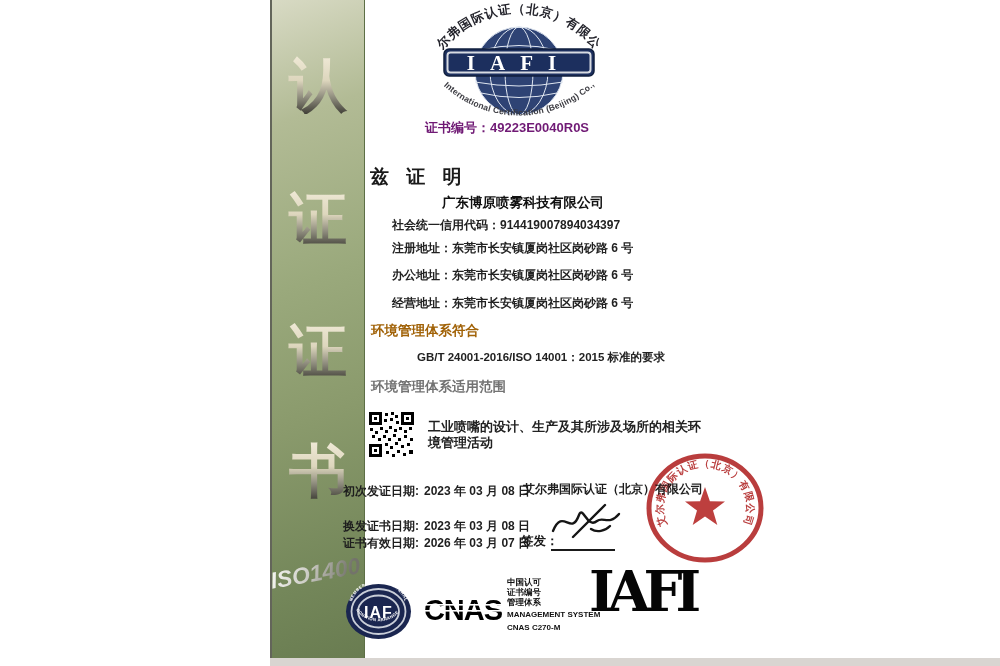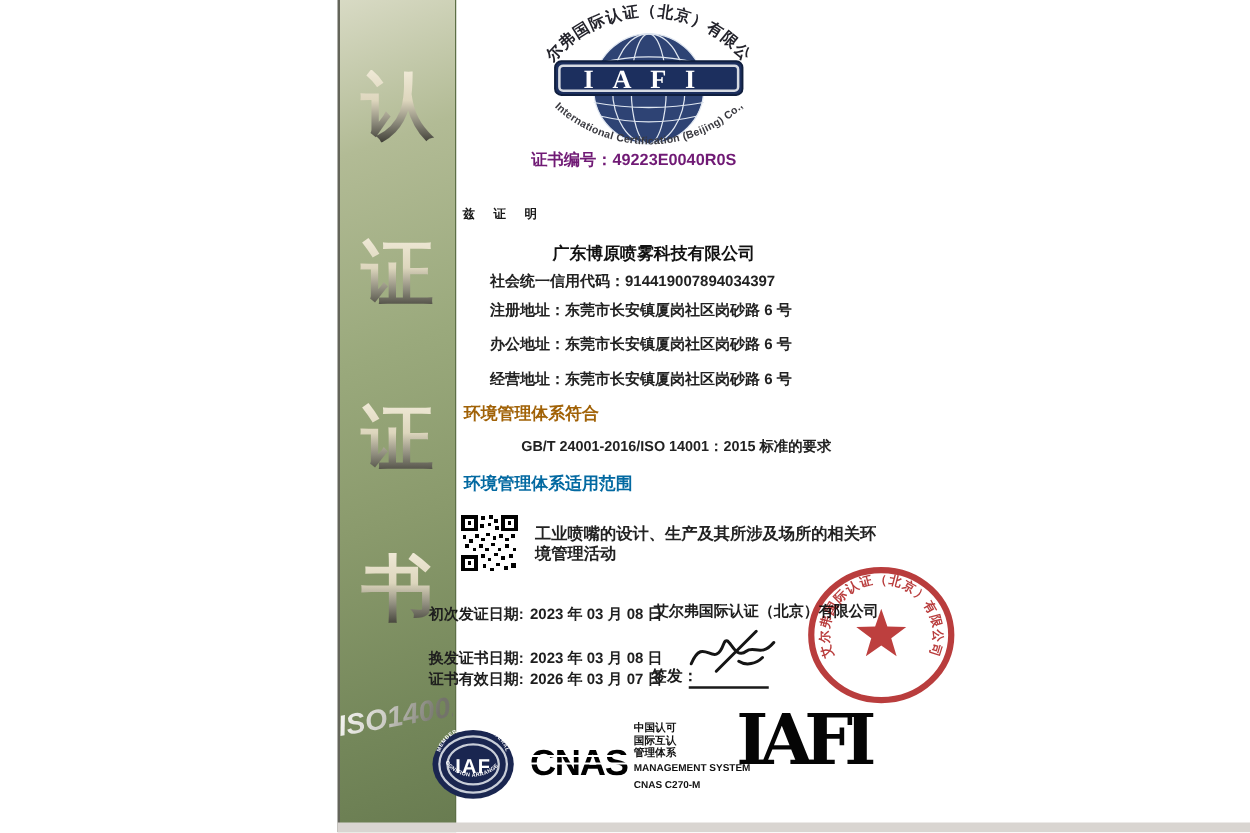--- a/index.html
+++ b/index.html
@@ -16,29 +16,29 @@
   .iso-label{position:absolute;left:-2px;top:560px;width:100%;text-align:center;
         transform:rotate(-10deg);font-size:23px;font-weight:bold;font-style:italic;letter-spacing:0;
         background:linear-gradient(115deg,#f4f4f0 5%,#cfcfc8 40%,#73736a 85%);
         -webkit-background-clip:text;background-clip:text;color:transparent;}
   
   .logo-wrap{position:absolute;left:430px;top:3px;width:180px;height:140px;}
   .cert-no{position:absolute;left:425px;top:119px;width:192px;text-align:left;
         font-size:13px;font-weight:bold;color:#701a75;white-space:nowrap;}
   
   .t{position:absolute;font-weight:bold;color:#222;white-space:nowrap;}
-  .certify{left:370px;top:164px;font-size:10px;letter-spacing:6px;color:#1a1a1a;}
+  .certify{left:370px;top:164px;font-size:19px;letter-spacing:6px;color:#1a1a1a;}
   .company{left:442px;top:194px;font-size:13.5px;color:#111;}
   .credit{left:392px;top:217px;font-size:12px;}
   .addr1{left:392px;top:240px;font-size:12px;}
   .addr2{left:392px;top:267px;font-size:12px;}
   .addr3{left:392px;top:295px;font-size:12px;}
   .syshead{left:371px;top:322px;font-size:13.5px;color:#a16207;}
   .standard{left:417px;top:350px;font-size:11.5px;}
-  .scopehead{left:371px;top:378px;font-size:13.5px;color:#0369a1;}
+  .scopehead{left:371px;top:378px;font-size:13.5px;color:#737373;}
   .scope{left:428px;top:419px;width:282px;font-size:13px;font-weight:bold;line-height:16px;white-space:normal;}
   .qr{position:absolute;left:368px;top:411px;width:47px;height:47px;}
   
   .date-row{position:absolute;left:343px;font-size:12px;font-weight:bold;white-space:nowrap;color:#1e1e1e;}
   .date-row .v{margin-left:5px;}
   
   .issuer{left:523px;top:481px;font-size:12px;color:#1e1e1e;}
   .signlabel{left:521px;top:533px;font-size:12.5px;color:#1a1a1a;}
   .sign-line{position:absolute;left:551px;top:549px;width:64px;height:2px;background:#1a1a1a;}
   .sig{position:absolute;left:547px;top:499px;width:78px;height:44px;}
@@ -210,21 +210,21 @@
   </svg>
 
   <svg class="cnas" viewBox="0 0 92 44">
     <text x="46" y="33" text-anchor="middle" font-size="29" font-weight="bold" fill="#000000" letter-spacing="-1" style="font-family:'Liberation Sans',sans-serif">CNAS</text>
     <rect x="2" y="17" width="88" height="1.6" fill="#ffffff"></rect>
     <rect x="2" y="23" width="88" height="1.6" fill="#ffffff"></rect>
   </svg>
 
   <div class="accred">
     <div class="zh">中国认可</div>
-    <div class="zh">国际互认</div>
+    <div class="zh">证书编号</div>
     <div class="zh">管理体系</div>
     <div class="en">MANAGEMENT SYSTEM</div>
     <div class="en">CNAS C270-M</div>
   </div>
 
   <div class="iafi-big">IAFI</div>
 
 
   <div class="bottom-strip"></div>
 </div>

